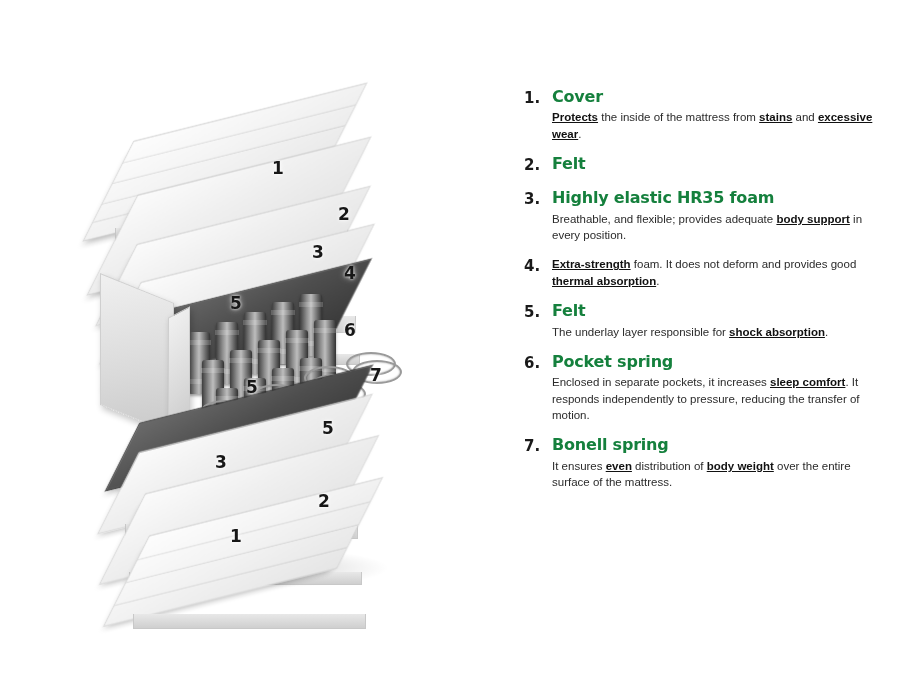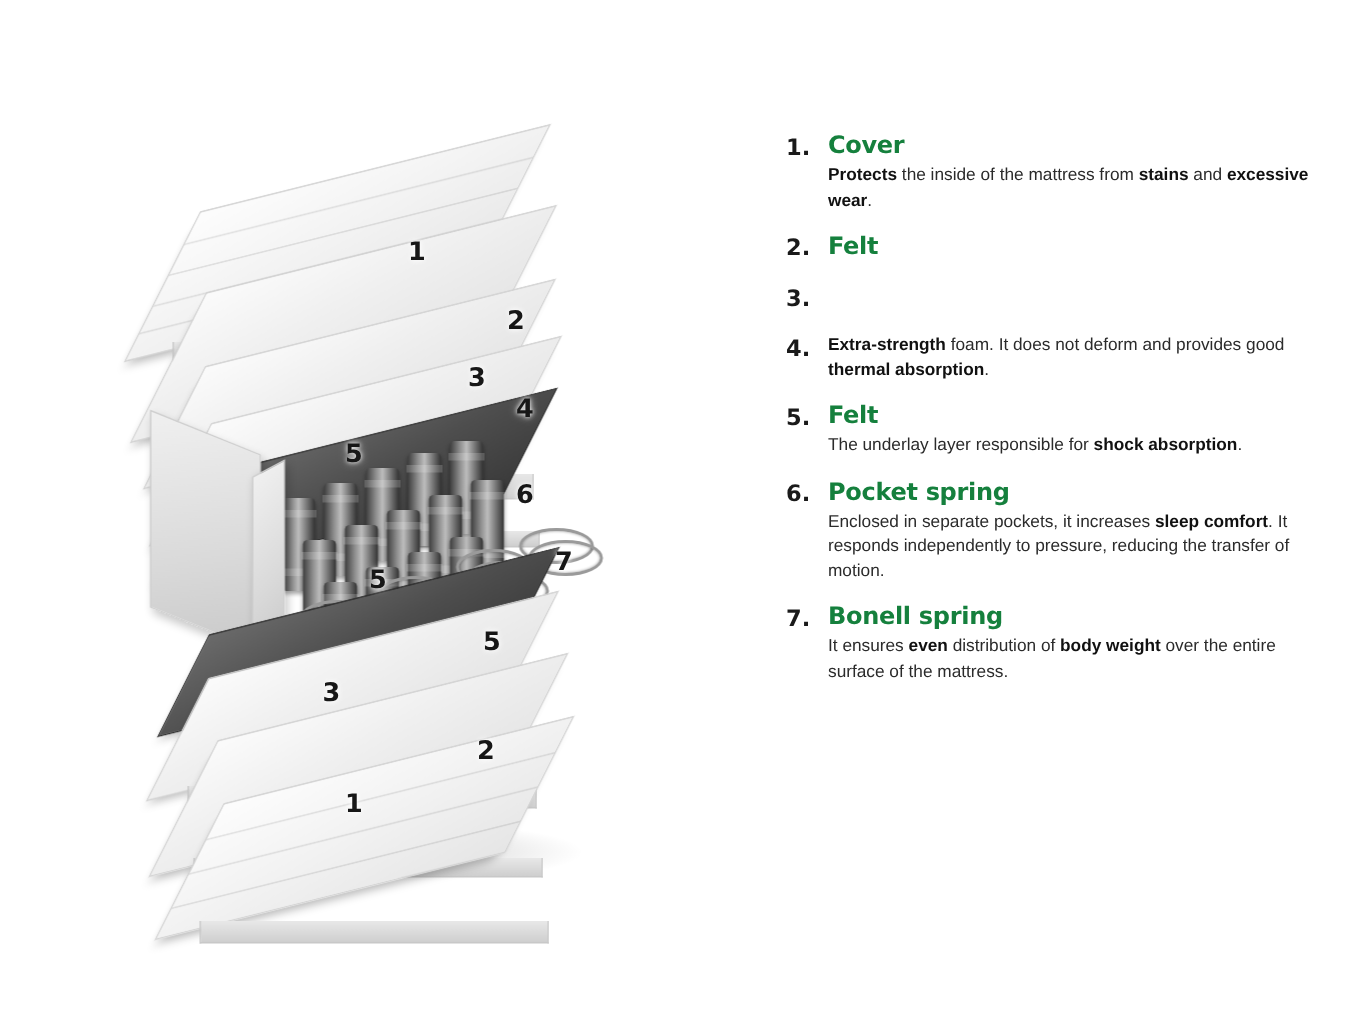--- a/index.html
+++ b/index.html
@@ -163,20 +163,21 @@
   }
   .legend-desc {
     font-family: "Liberation Sans", sans-serif;
     font-size: 11.5px;
     line-height: 1.42;
     color: #2b2b2b;
   }
   .legend-desc b {
     font-weight: 700;
     color: #111;
+    text-decoration: underline;
   }
 </style>
 </head>
 <body>
 
 <div id="page">
 
   <div id="illustration">
 
     <div class="shadow-ellipse"></div>
@@ -295,20 +296,22 @@
     <div class="legend-item">
       <div class="legend-num">2.</div>
       <div>
         <div class="legend-title">Felt</div>
       </div>
     </div>
 
     <div class="legend-item">
       <div class="legend-num">3.</div>
       <div>
+        <div class="legend-title">Highly elastic HR35 foam</div>
+        <div class="legend-desc">Breathable, and flexible; provides adequate <b>body support</b> in every position.</div>
       </div>
     </div>
 
     <div class="legend-item">
       <div class="legend-num">4.</div>
       <div>
         <div class="legend-desc"><b>Extra-strength</b> foam. It does not deform and provides good <b>thermal absorption</b>.</div>
       </div>
     </div>
 

